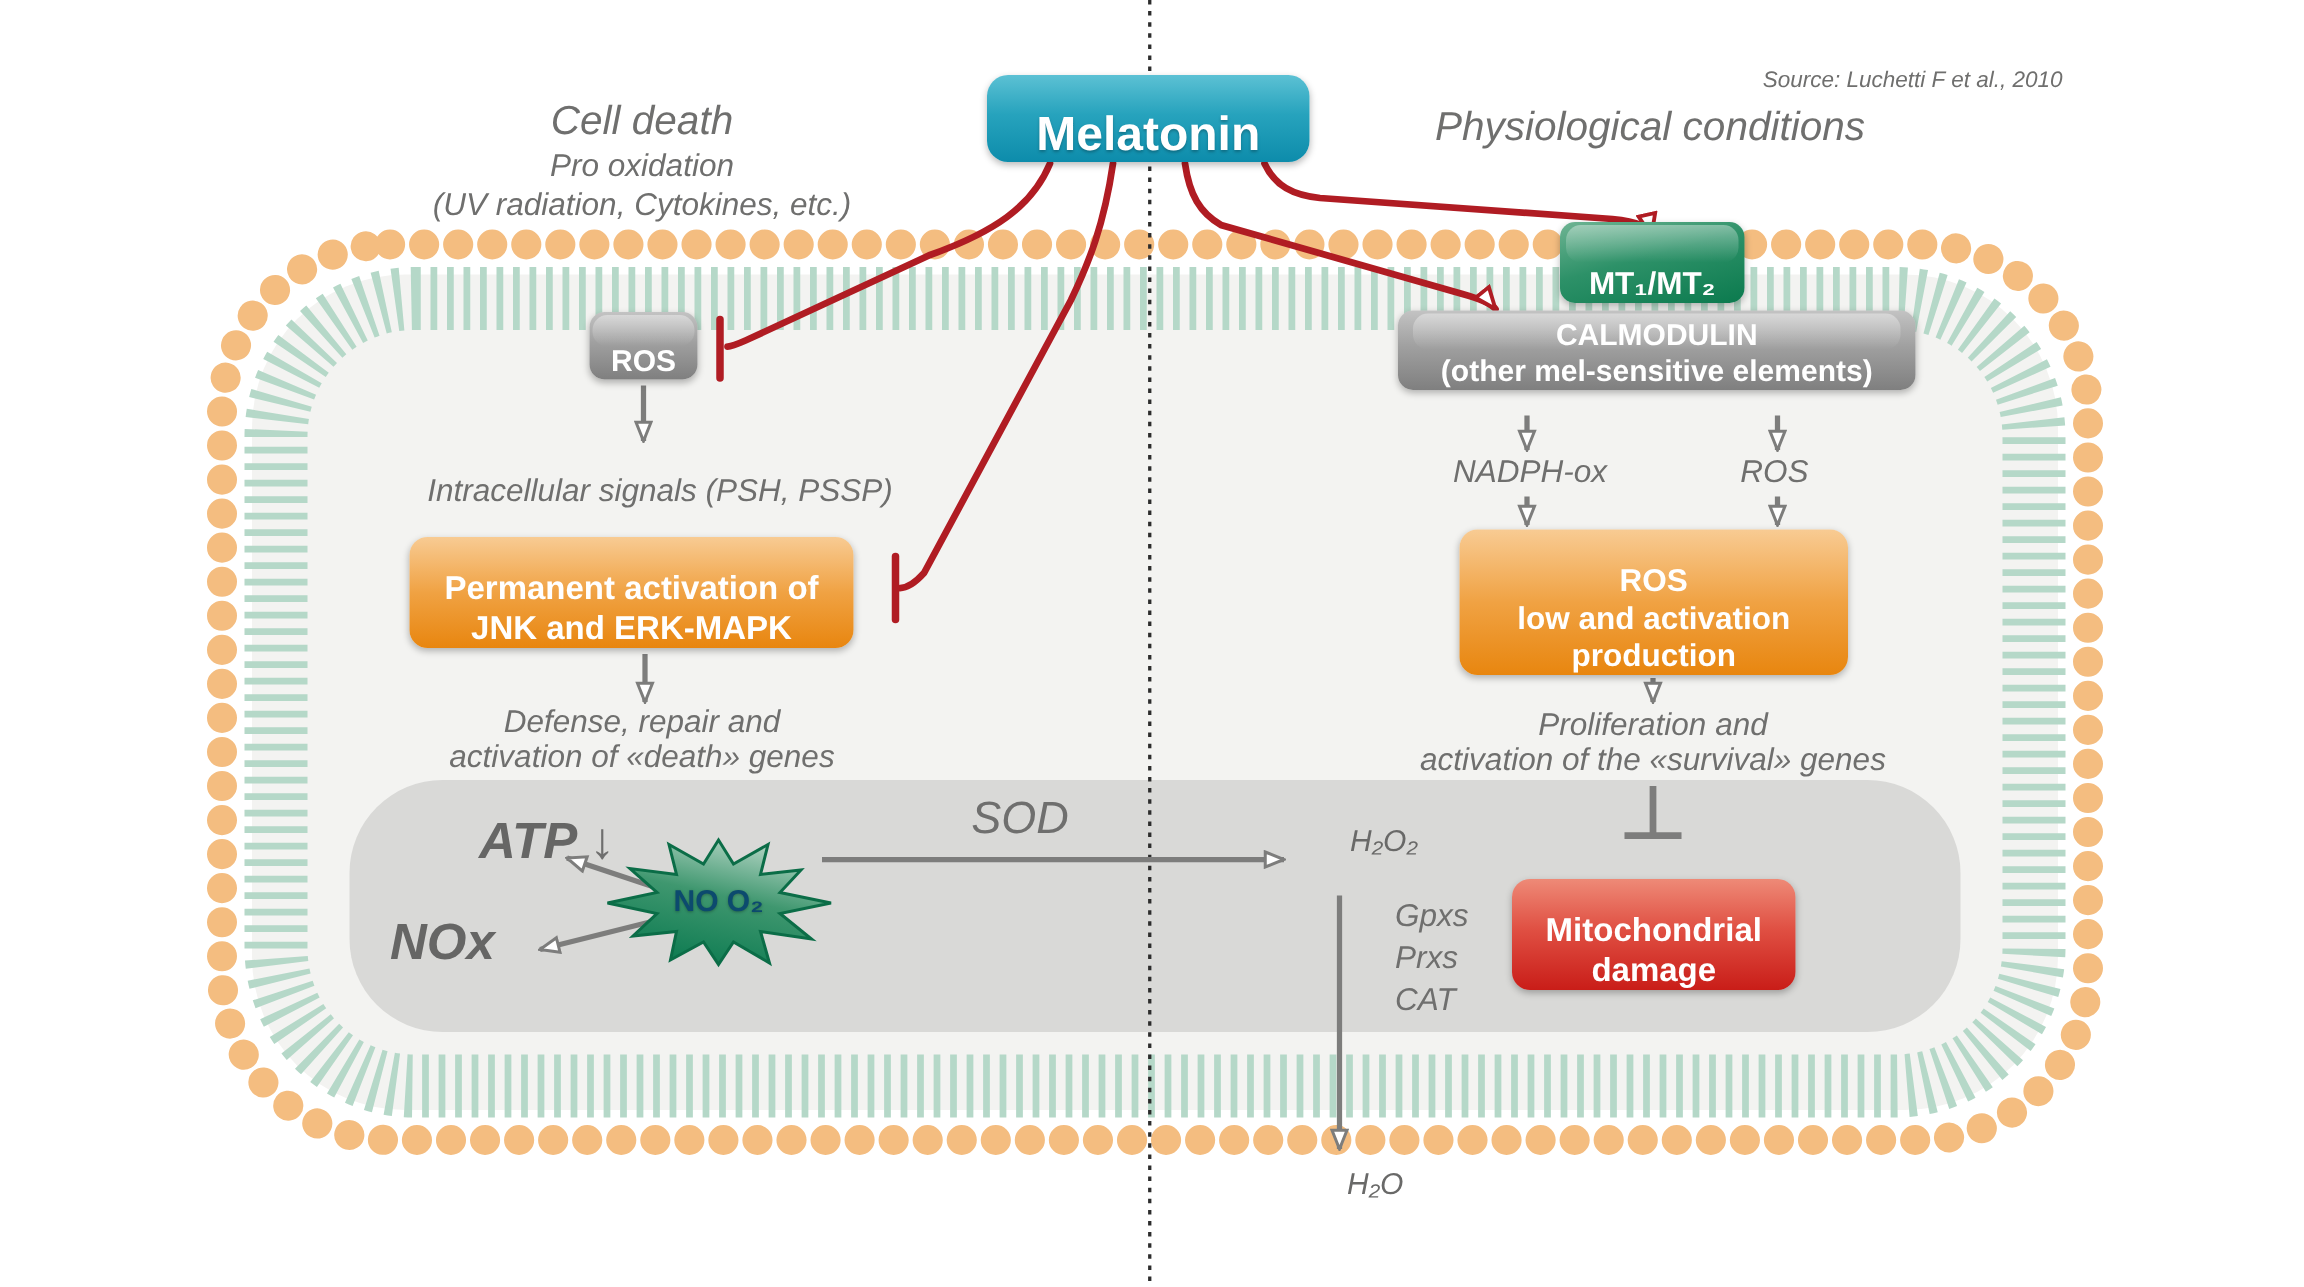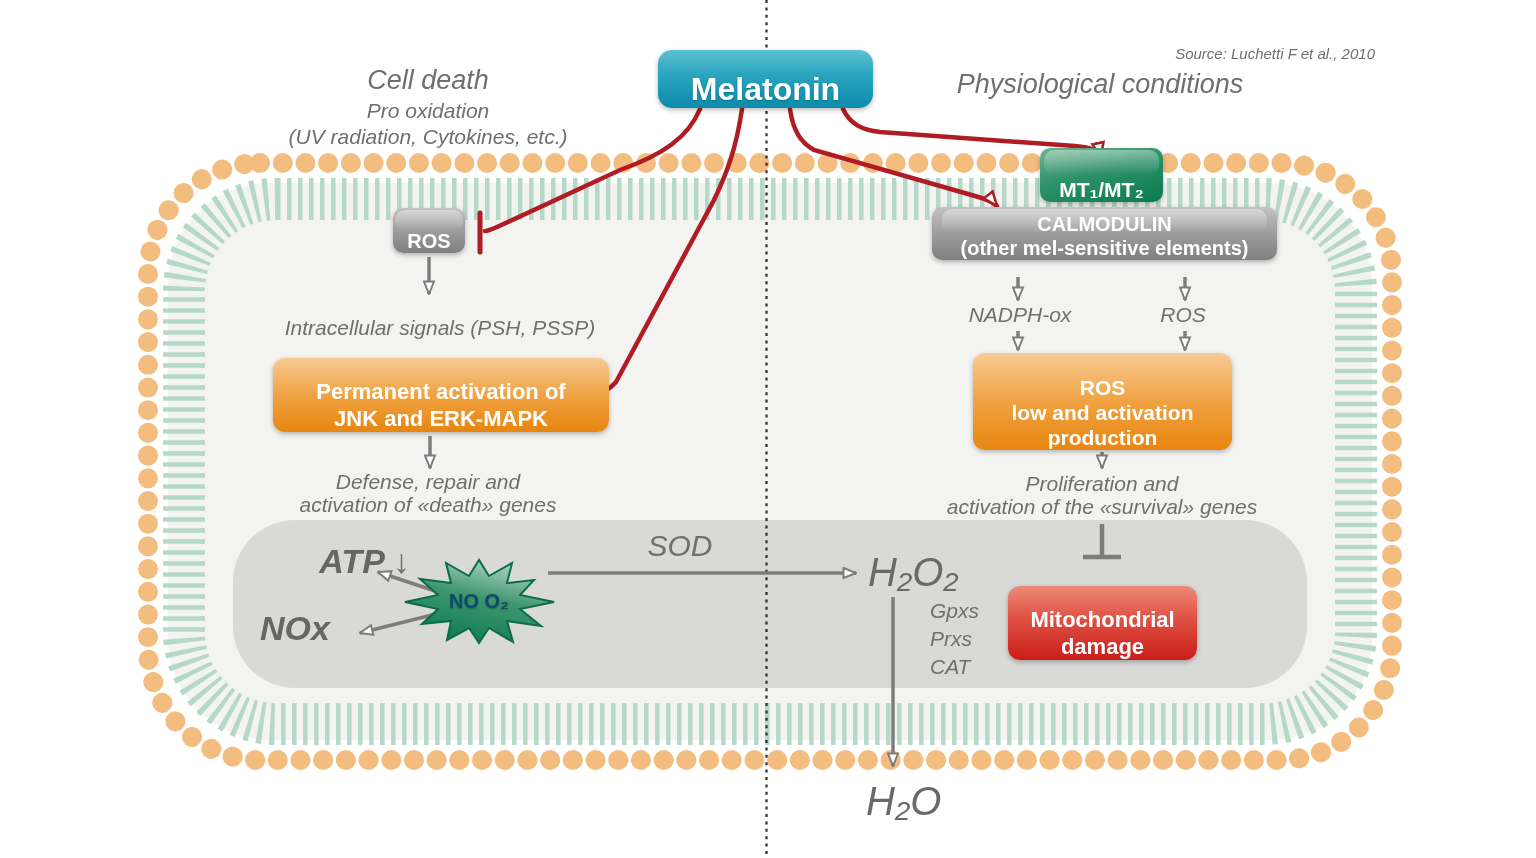--- a/index.html
+++ b/index.html
@@ -5,41 +5,41 @@
   html,body{margin:0;padding:0;background:#fff;}
   .stage{
     position:relative;width:1536px;height:858px;background:#ffffff;overflow:hidden;
     font-family:"Liberation Sans", sans-serif;
   }
   .stage svg.layer{position:absolute;left:0;top:0;}
   .lbl{position:absolute;color:#6f6f6e;text-align:center;line-height:1.08;font-style:italic;}
   .t-header{font-size:27px;}
   .t-sub{font-size:21px;}
   .t-source{font-size:15px;text-align:right;}
-  .t-chem{font-size:40px;color:#696968;}
+  .t-chem{font-size:20px;color:#696968;margin-left:32px;}
   .t-big{font-size:34px;font-weight:bold;color:#666665;}
   .t-sod{font-size:30px;}
   .t-enzyme{font-size:21px;line-height:28px;text-align:left;margin-left:27px;}
   .box{
     position:absolute;color:#fff;text-align:center;display:flex;flex-direction:column;
     align-items:center;justify-content:flex-end;font-weight:bold;
     box-shadow:0 2px 5px rgba(0,0,0,.28);
   }
   .box .gloss{position:absolute;left:3%;top:2px;width:94%;height:46%;border-radius:10px;
     background:linear-gradient(180deg,rgba(255,255,255,.38),rgba(255,255,255,0));pointer-events:none;}
   .melatonin{
     left:658px;top:50px;width:215px;height:58px;border-radius:14px;font-size:32px;
     background:linear-gradient(180deg,#5cc1d4 0%,#27a3bd 45%,#0d8cab 100%);
     text-shadow:0 1px 2px rgba(0,0,0,.25);
   }
   .graybox{background:linear-gradient(180deg,#c3c3c3 0%,#a0a0a0 45%,#7f7f7f 100%);}
   .ros-left{left:393px;top:208px;width:72px;height:45px;border-radius:10px;font-size:20px;}
   .calmodulin{left:932px;top:207px;width:345px;height:53px;border-radius:10px;font-size:20px;font-weight:bold;line-height:24px;}
   .orangebox{background:linear-gradient(180deg,#f8cb93 0%,#f0a243 50%,#e8860f 100%);}
-  .jnk{left:273px;top:358px;width:336px;height:74px;border-radius:12px;font-size:22px;line-height:27px;}
+  .jnk{left:273px;top:358px;width:296px;height:74px;border-radius:12px;font-size:22px;line-height:27px;}
   .ros-orange{left:973px;top:353px;width:259px;height:97px;border-radius:12px;font-size:21px;line-height:25px;}
   .mt{
     left:1040px;top:148px;width:123px;height:54px;border-radius:10px;font-size:21px;
     background:linear-gradient(165deg,#6eb493 0%,#2d9168 45%,#0b7a4e 100%);
   }
   .mito{
     left:1008px;top:568px;width:189px;height:74px;border-radius:12px;font-size:22px;line-height:27px;
     background:linear-gradient(180deg,#ee8a77 0%,#e05043 45%,#c91d18 100%);
     margin-top:18px;
   }

